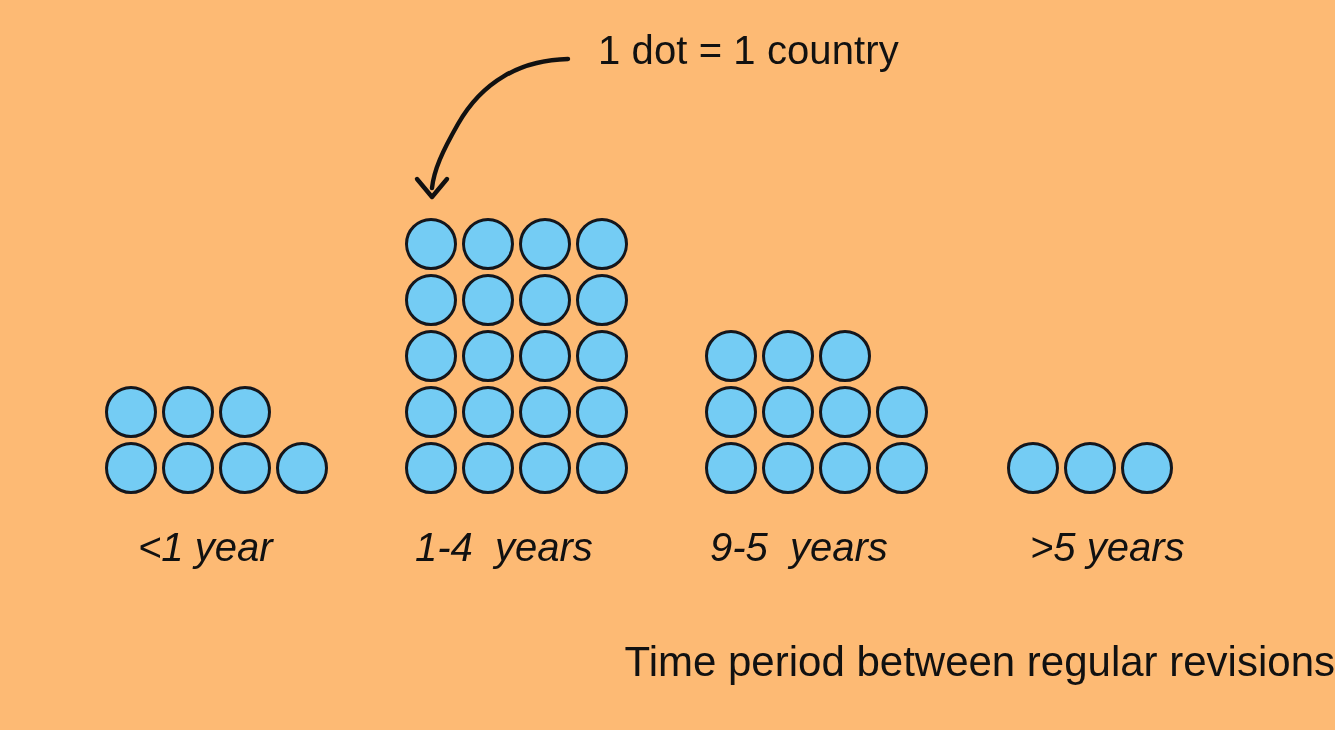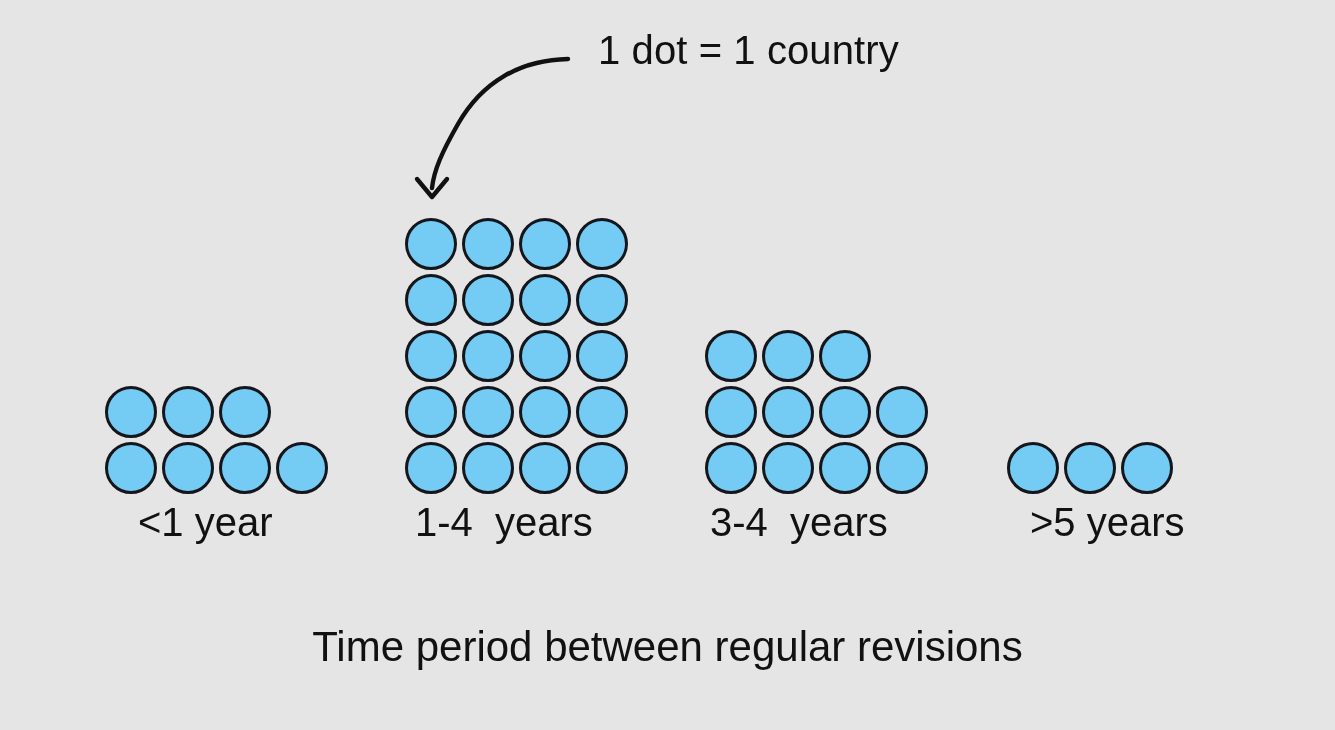--- a/index.html
+++ b/index.html
@@ -8,21 +8,21 @@
     background: #ffffff;
   }
   body {
     font-family: "Liberation Sans", sans-serif;
     color: #1a1a1a;
   }
   #canvas {
     position: relative;
     width: 1335px;
     height: 730px;
-    background: #e5e5e5;
+    background: #fdba74;
     overflow: hidden;
   }
 
   
   #annotation-text {
     position: absolute;
     left: 598px;
     top: 30px;
     font-size: 40px;
     line-height: 1.0;
@@ -53,34 +53,35 @@
     border-radius: 50%;
     box-sizing: border-box;
     margin-right: 5px;
     flex: 0 0 auto;
   }
   .dot:last-child { margin-right: 0; }
 
   
   .cat-label {
     position: absolute;
-    top: 500px;
+    top: 525px;
     font-size: 40px;
     line-height: 1.1;
     white-space: pre;
     color: #111111;
+    font-style: italic;
   }
 
   
   #caption {
     position: absolute;
     left: 0;
-    top: 624px;
+    top: 639px;
     width: 1335px;
-    text-align: center;
+    text-align: right;
     font-size: 42px;
     line-height: 1.1;
     white-space: pre;
     color: #111111;
   }
 </style>
 </head>
 <body>
 
 <div id="canvas">
@@ -166,19 +167,19 @@
           <div class="dot" style="background: rgb(116, 204, 244); border: 3px solid rgb(20, 22, 28); width: 52px; height: 52px;"></div>
           <div class="dot" style="background: rgb(116, 204, 244); border: 3px solid rgb(20, 22, 28); width: 52px; height: 52px;"></div>
           <div class="dot" style="background: rgb(116, 204, 244); border: 3px solid rgb(20, 22, 28); width: 52px; height: 52px;"></div>
         </div>
       </div>
     </div>
 
   <div id="labels">
       <div class="cat-label" style="left: 138px;">&lt;1 year</div>
       <div class="cat-label" style="left: 415px;">1-4  years</div>
-      <div class="cat-label" style="left: 710px;">3-4  years</div>
+      <div class="cat-label" style="left: 710px;">9-5  years</div>
       <div class="cat-label" style="left: 1030px;">&gt;5 years</div>
     </div>
 
   <div id="caption">Time period between regular revisions</div>
 
 </div>
 
 </body></html>

